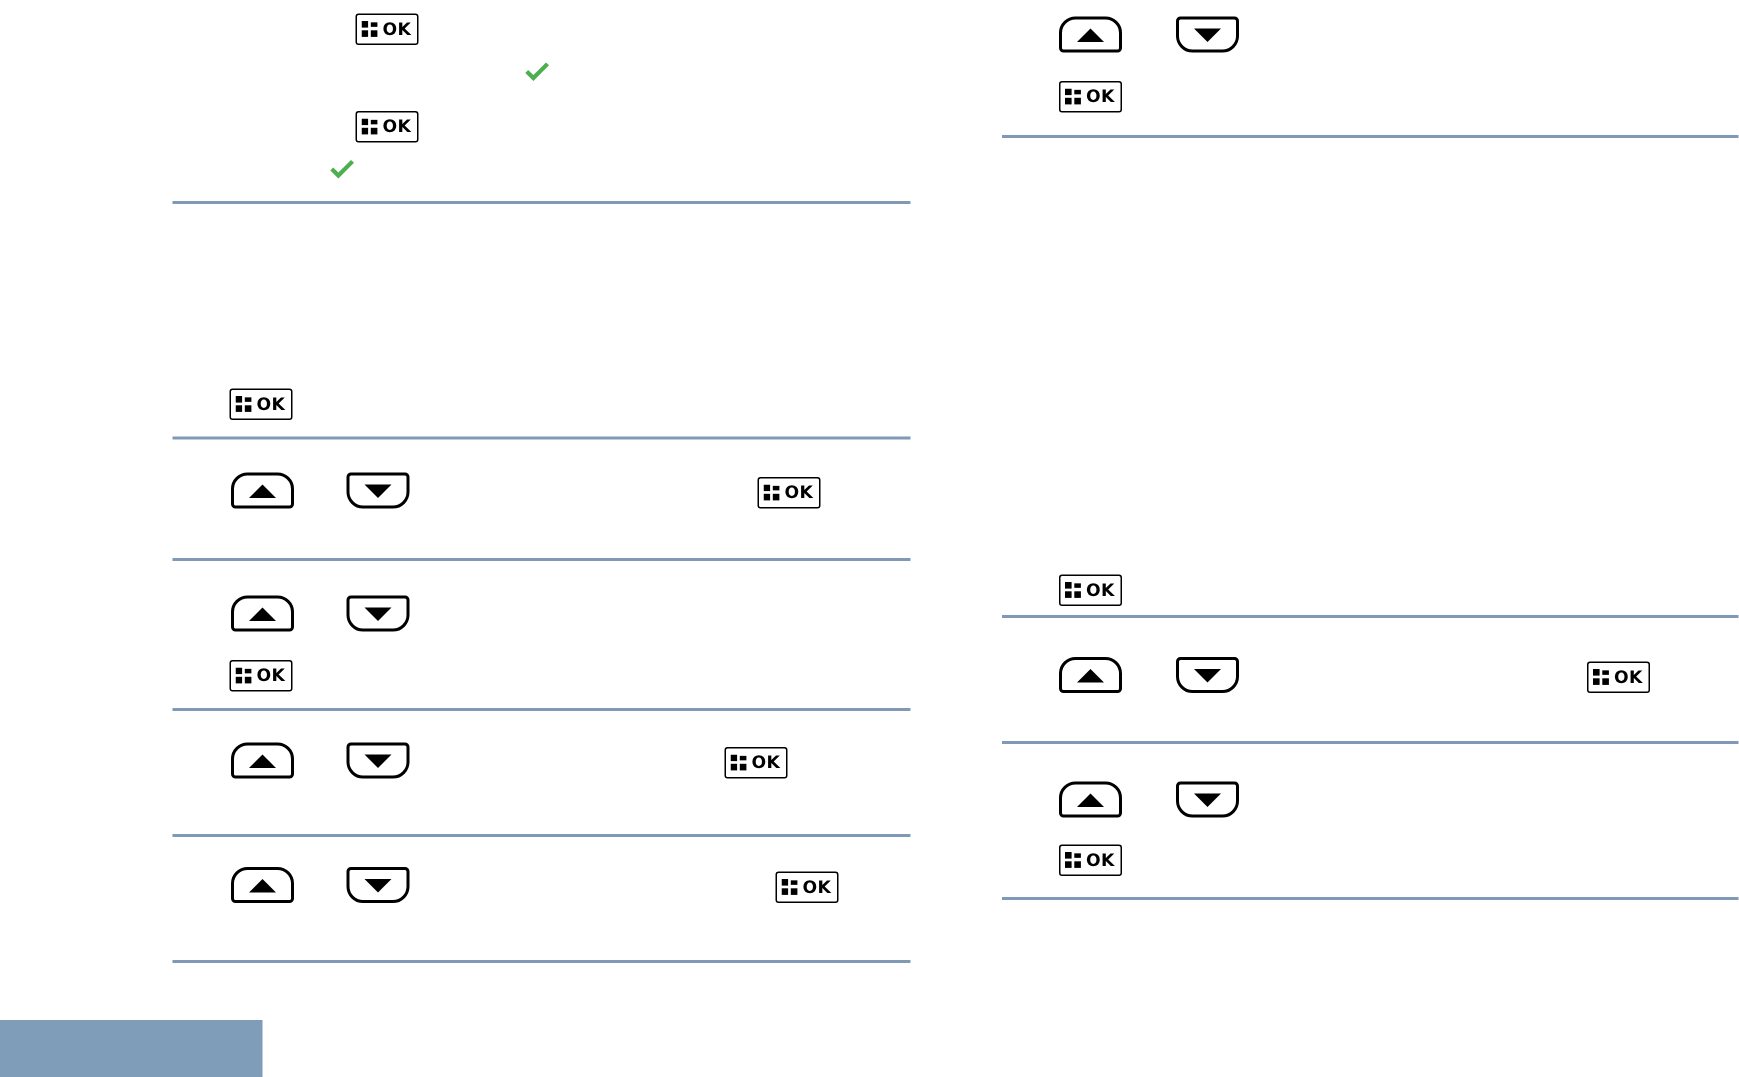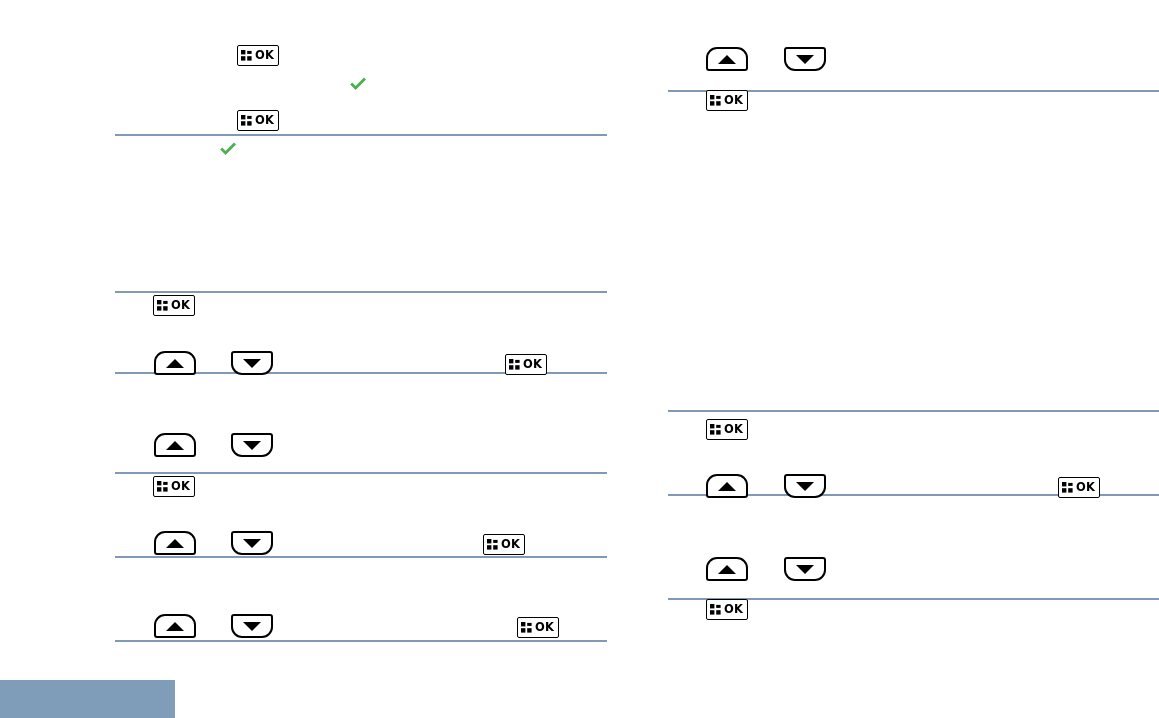--- a/index.html
+++ b/index.html
@@ -23,21 +23,21 @@
   
   .column {
     position: absolute;
     top: 0;
     height: 718px;
   }
   .column.left  { left: 115px;  width: 492px; }
   .column.right { left: 668px;  width: 491px; }
 
   
-  .item { position: absolute; margin-top: 36px; }
+  .item { position: absolute; }
 
   
   .rule {
     position: absolute;
     height: 2px;
     background: #8099b5;
   }
   .column.left  .rule { left: 0; width: 492px; }
   .column.right .rule { left: 0; width: 491px; }
 

